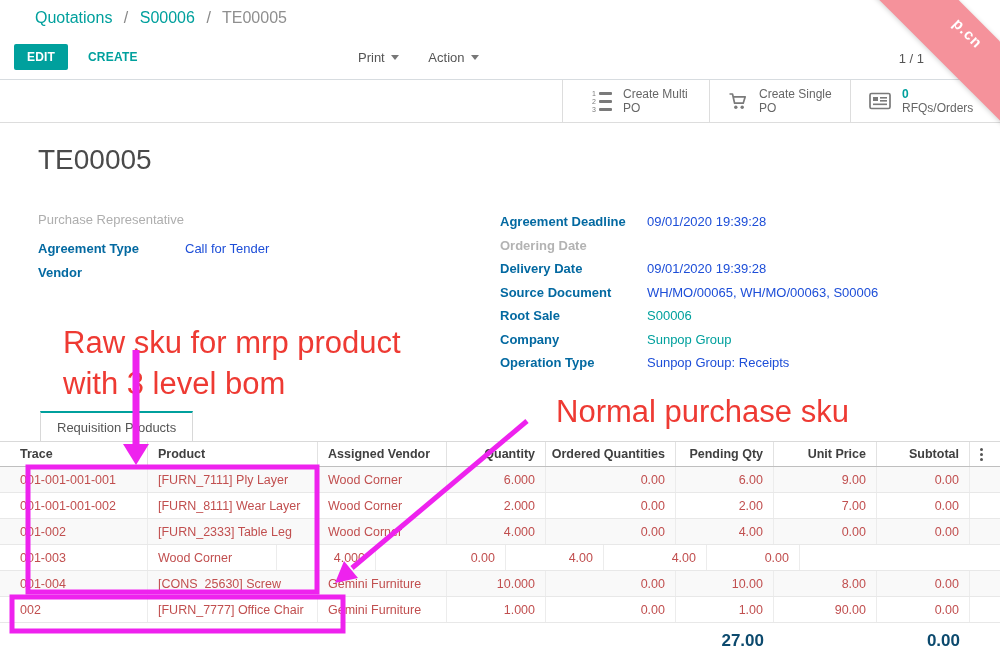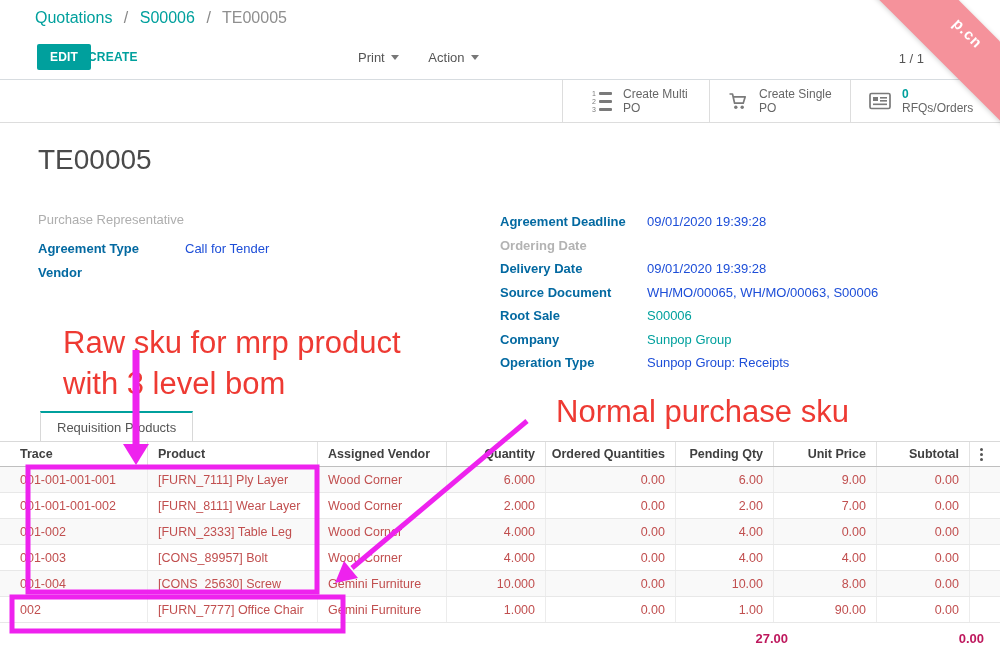--- a/index.html
+++ b/index.html
@@ -13,21 +13,21 @@
   }
 
   
   .breadcrumb-bar { position:absolute; top:0; left:0; right:0; height:36px; padding:9px 0 0 35px; font-size:16px; background:#fff; }
   .bc-link { color:#00a09d; cursor:pointer; }
   .bc-sep { color:#888; margin:0 7px; }
   .bc-current { color:#8f8f8f; }
 
   
   .button-bar { position:absolute; top:36px; left:0; right:0; height:44px; border-bottom:1px solid #d7dce0; background:#fff; }
-  .btn-edit { position:absolute; left:14px; top:8px; background:#00a09d; color:#fff; font-weight:700; font-size:12px; padding:6px 13px; border:none; border-radius:2px; letter-spacing:.2px;margin-left:23px; }
+  .btn-edit { position:absolute; left:14px; top:8px; background:#00a09d; color:#fff; font-weight:700; font-size:12px; padding:6px 13px; border:none; border-radius:2px; letter-spacing:.2px; }
   .btn-create { position:absolute; left:88px; top:14px; color:#00a09d; font-weight:700; font-size:12px; background:none; border:none; letter-spacing:.2px; }
   .dropdowns { position:absolute; left:358px; top:14px; font-size:13px; color:#555; }
   .dd { display:inline-flex; align-items:center; margin-right:26px; cursor:pointer; }
   .caret { width:0; height:0; border-left:4px solid transparent; border-right:4px solid transparent; border-top:5px solid #777; display:inline-block; margin-left:6px; }
   .pager-text { position:absolute; right:76px; top:15px; font-size:13px; color:#555; }
   .chev { position:absolute; top:15px; width:16px; height:16px; cursor:pointer; }
   .chev.prev { right:44px; } .chev.next { right:18px; }
 
   
   .ribbon { position:absolute; top:13px; right:-80px; width:240px; height:56px; background:#f5929b;
@@ -74,21 +74,21 @@
   .t-header .c { border-right:1px solid #e2e2e2; }
   .c.trace { width:148px; padding-left:20px; }
   .c.product { width:170px; }
   .c.vendor { width:129px; }
   .c.num { justify-content:flex-end; }
   .c.qty { width:99px; } .c.ordered { width:130px; } .c.pending { width:98px; }
   .c.unit { width:103px; } .c.subtotal { width:93px; }
   .c.dots { width:22px; border-right:none; justify-content:center; padding:0; cursor:pointer; }
   .dots-icon { display:flex; flex-direction:column; gap:2px; }
   .dots-icon i { width:3px; height:3px; background:#555; border-radius:50%; display:block; }
-  .t-footer { position:relative; height:30px; font-weight:700; color:#be185d; font-size:13px;margin-left:24px; }
+  .t-footer { position:relative; height:30px; font-weight:700; color:#0c4a6e; font-size:17px; }
   .tot-pending { position:absolute; left:676px; top:8px; width:88px; text-align:right; }
   .tot-subtotal { position:absolute; left:877px; top:8px; width:83px; text-align:right; }
 
   
   .note { position:absolute; color:#ee3a33; font-size:31px; line-height:41px; z-index:8; pointer-events:none; }
   .note1 { left:63px; top:322px; }
   .note2 { left:556px; top:391px; }
   .anno-svg { position:absolute; left:0; top:0; width:1000px; height:653px; z-index:9; pointer-events:none; }
 </style>
 </head>
@@ -268,21 +268,20 @@
       <span class="c vendor">Wood Corner</span>
       <span class="c qty num">4.000</span>
       <span class="c ordered num">0.00</span>
       <span class="c pending num">4.00</span>
       <span class="c unit num">0.00</span>
       <span class="c subtotal num">0.00</span>
       <span class="c dots"></span>
     </div>
     <div class="t-row">
       <span class="c trace">001-003</span>
-      <span class="c product">[CONS_89957] Bolt</span>
       <span class="c vendor">Wood Corner</span>
       <span class="c qty num">4.000</span>
       <span class="c ordered num">0.00</span>
       <span class="c pending num">4.00</span>
       <span class="c unit num">4.00</span>
       <span class="c subtotal num">0.00</span>
       <span class="c dots"></span>
     </div>
     <div class="t-row">
       <span class="c trace">001-004</span>

